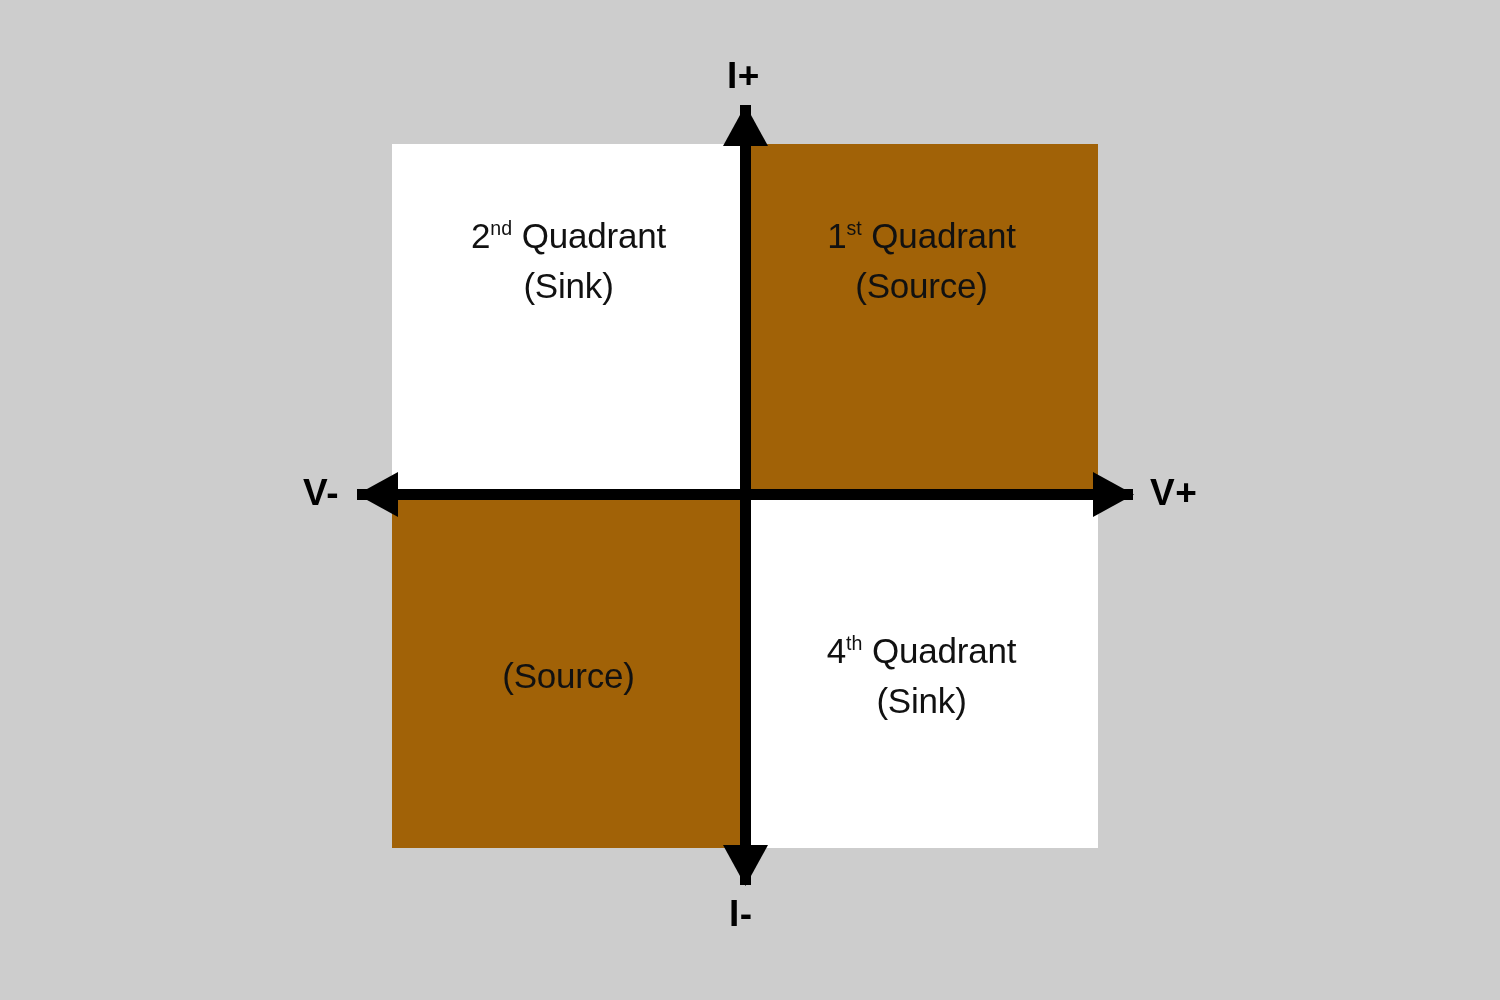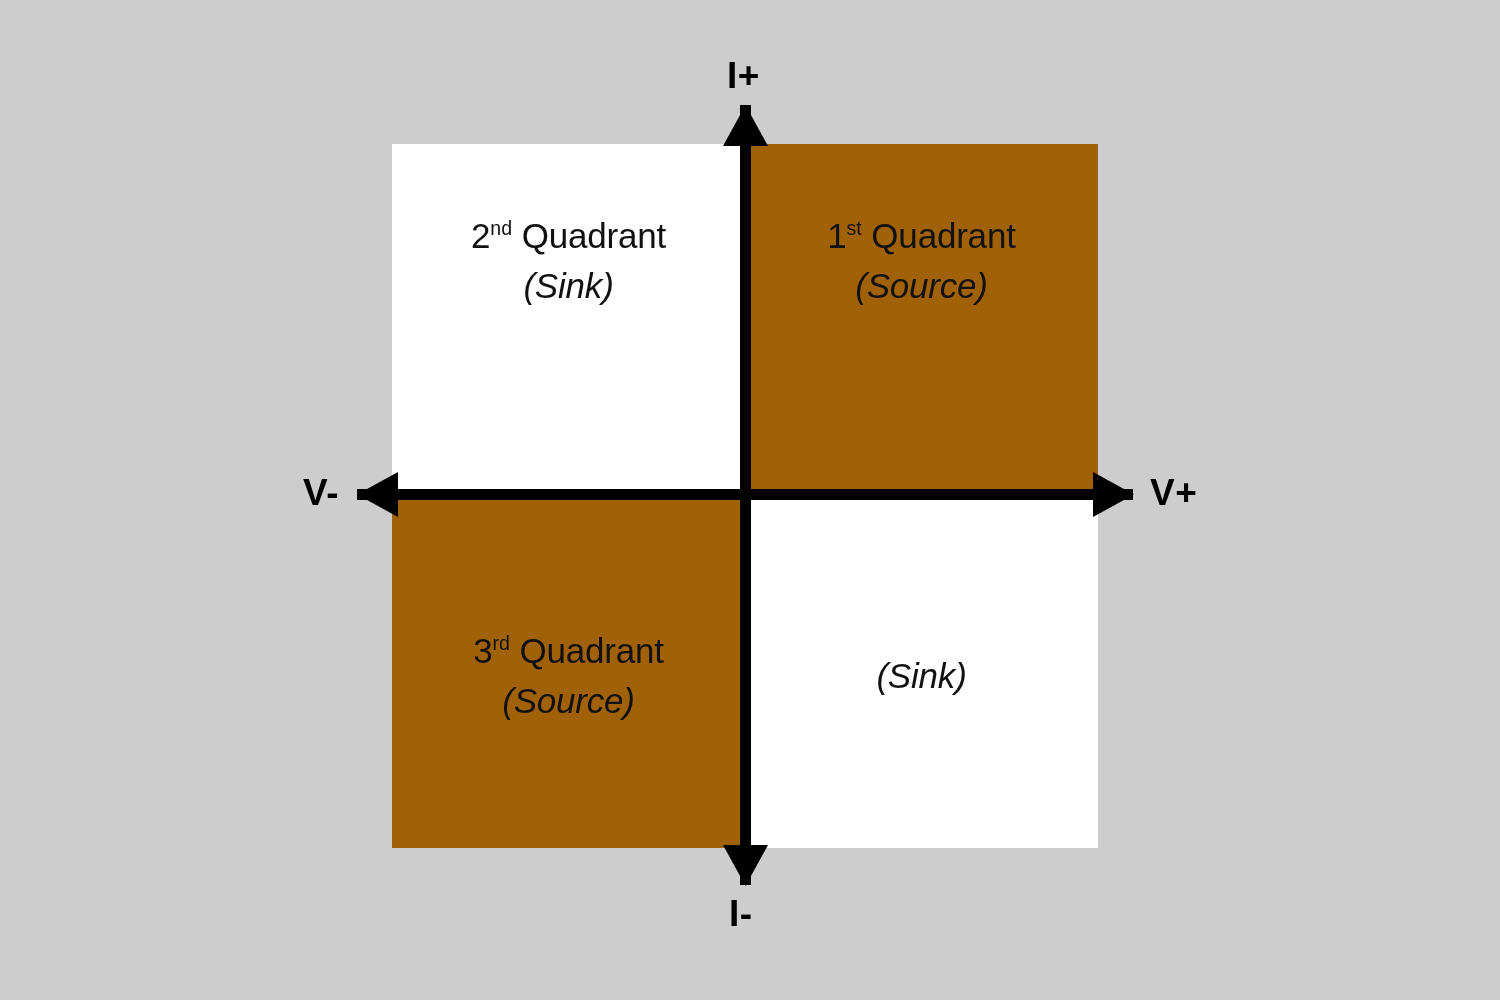--- a/index.html
+++ b/index.html
@@ -51,21 +51,21 @@
   .q-inner { transform: translateY(-58px); }
   .plot-box .row-bottom .q-inner { transform: translateY(5px); }
 
   .q-title { white-space: nowrap; }
   .q-title sup {
     font-size: 0.56em;
     vertical-align: super;
     line-height: 0;
     letter-spacing: 0;
   }
-  .q-sub { white-space: nowrap; font-style: italic; }
+  .q-sub { white-space: nowrap; }
 
   
   .axes-layer {
     position: absolute;
     left: 0;
     top: 0;
     width: 1500px;
     height: 1000px;
     pointer-events: none;
   }
@@ -100,27 +100,27 @@
 
     <div class="quadrant fill-shaded row-top">
       <div class="q-inner">
         <div class="q-title"><span>1</span><sup>st</sup> <span>Quadrant</span></div>
         <div class="q-sub">(Source)</div>
       </div>
     </div>
 
     <div class="quadrant fill-shaded row-bottom">
       <div class="q-inner">
-        <div class="q-title"><span>3</span><sup>rd</sup> <span>Quadrant</span></div>
         <div class="q-sub">(Source)</div>
       </div>
     </div>
 
     <div class="quadrant fill-white row-bottom">
       <div class="q-inner">
+        <div class="q-title"><span>4</span><sup>th</sup> <span>Quadrant</span></div>
         <div class="q-sub">(Sink)</div>
       </div>
     </div>
 
   </div>
 
   <svg class="axes-layer" viewBox="0 0 1500 1000" width="1500" height="1000">
 
     <rect x="740" y="105" width="11" height="780" fill="#000000"></rect>
 

